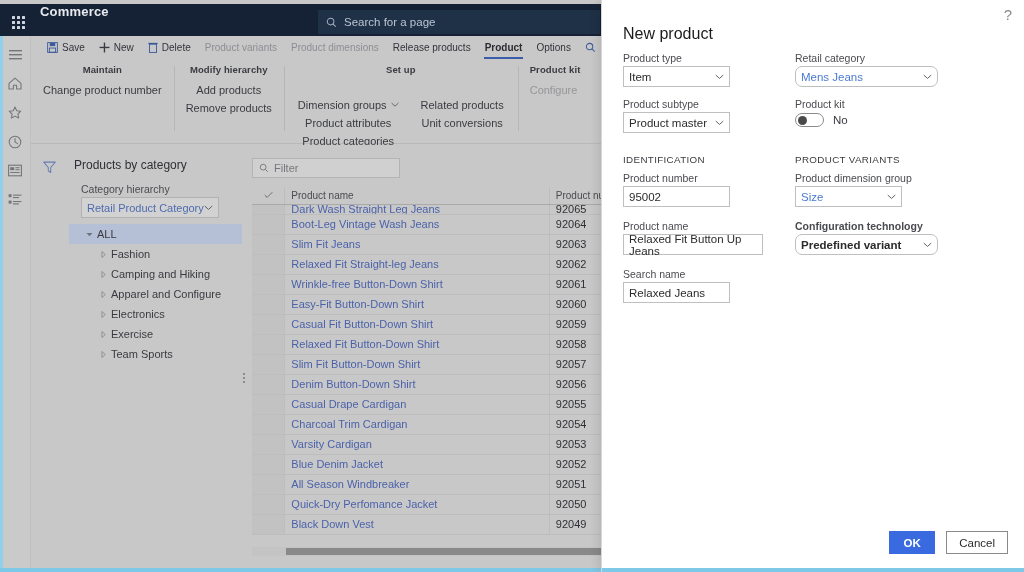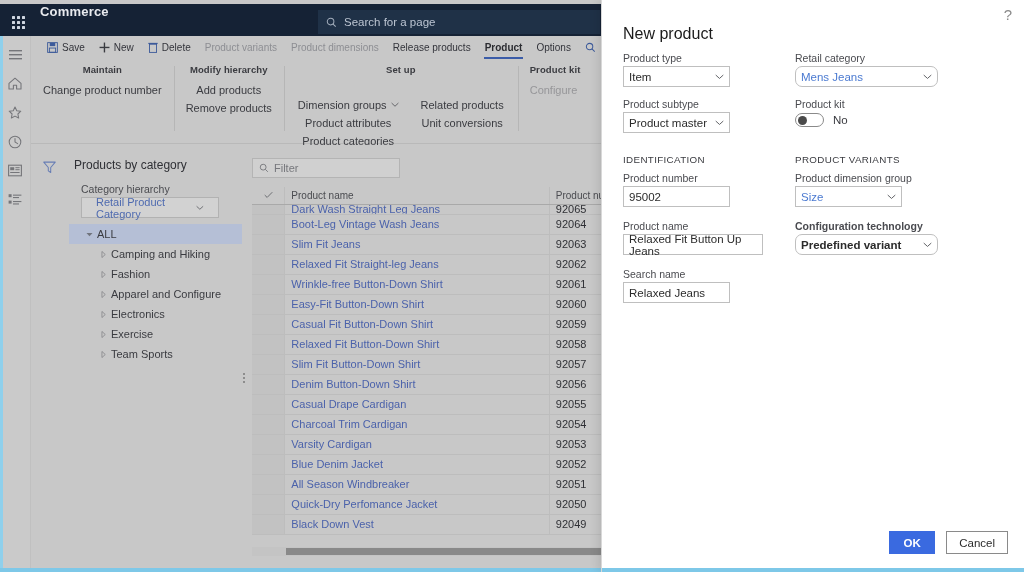--- a/index.html
+++ b/index.html
@@ -123,21 +123,21 @@
   }
   .catpanel h3 {
     font-size: 12px; font-weight: 400; color: #2f3035;
     padding: 13px 0 0 5px;
   }
   .fieldlabel { font-size: 10.5px; color: #4a4b50; margin: 11px 0 2px 12px; }
   .catselect {
     margin-left: 12px; width: 138px; height: 21px;
     background: #d2d2d2; border: 1px solid #b2b2b2;
     display: flex; align-items: center; justify-content: space-between;
-    padding: 0 14px; cursor: pointer;
+    padding: 0 5px; cursor: pointer;
   }
   .catselect span.val { font-size: 11px; color: #4f6bb0; }
   .tree { margin-top: 6px; }
   .tnode {
     height: 20px; display: flex; align-items: center;
     font-size: 11px; color: #3a3b40; cursor: pointer; padding-left: 12px;
   }
   .tnode.sel { background: #b5bfd6; }
   .tnode .tw { width: 16px; display: flex; align-items: center; justify-content: center; opacity: .75; }
   .tnode.lvl2 { padding-left: 26px; }
@@ -490,29 +490,29 @@
                 </svg>
             </span>
             <span>ALL</span>
           </div>
           <div class="tnode lvl2">
             <span class="tw">
               <svg width="7" height="7" viewBox="0 0 8 8">
                   <path d="M2.2 0.5v7L6 4z" fill="none" stroke="#6c6d72" stroke-width="0.9"></path>
                 </svg>
             </span>
-            <span>Camping and Hiking</span>
+            <span>Fashion</span>
           </div>
           <div class="tnode lvl2">
             <span class="tw">
               <svg width="7" height="7" viewBox="0 0 8 8">
                   <path d="M2.2 0.5v7L6 4z" fill="none" stroke="#6c6d72" stroke-width="0.9"></path>
                 </svg>
             </span>
-            <span>Fashion</span>
+            <span>Camping and Hiking</span>
           </div>
           <div class="tnode lvl2">
             <span class="tw">
               <svg width="7" height="7" viewBox="0 0 8 8">
                   <path d="M2.2 0.5v7L6 4z" fill="none" stroke="#6c6d72" stroke-width="0.9"></path>
                 </svg>
             </span>
             <span>Apparel and Configure</span>
           </div>
           <div class="tnode lvl2">

